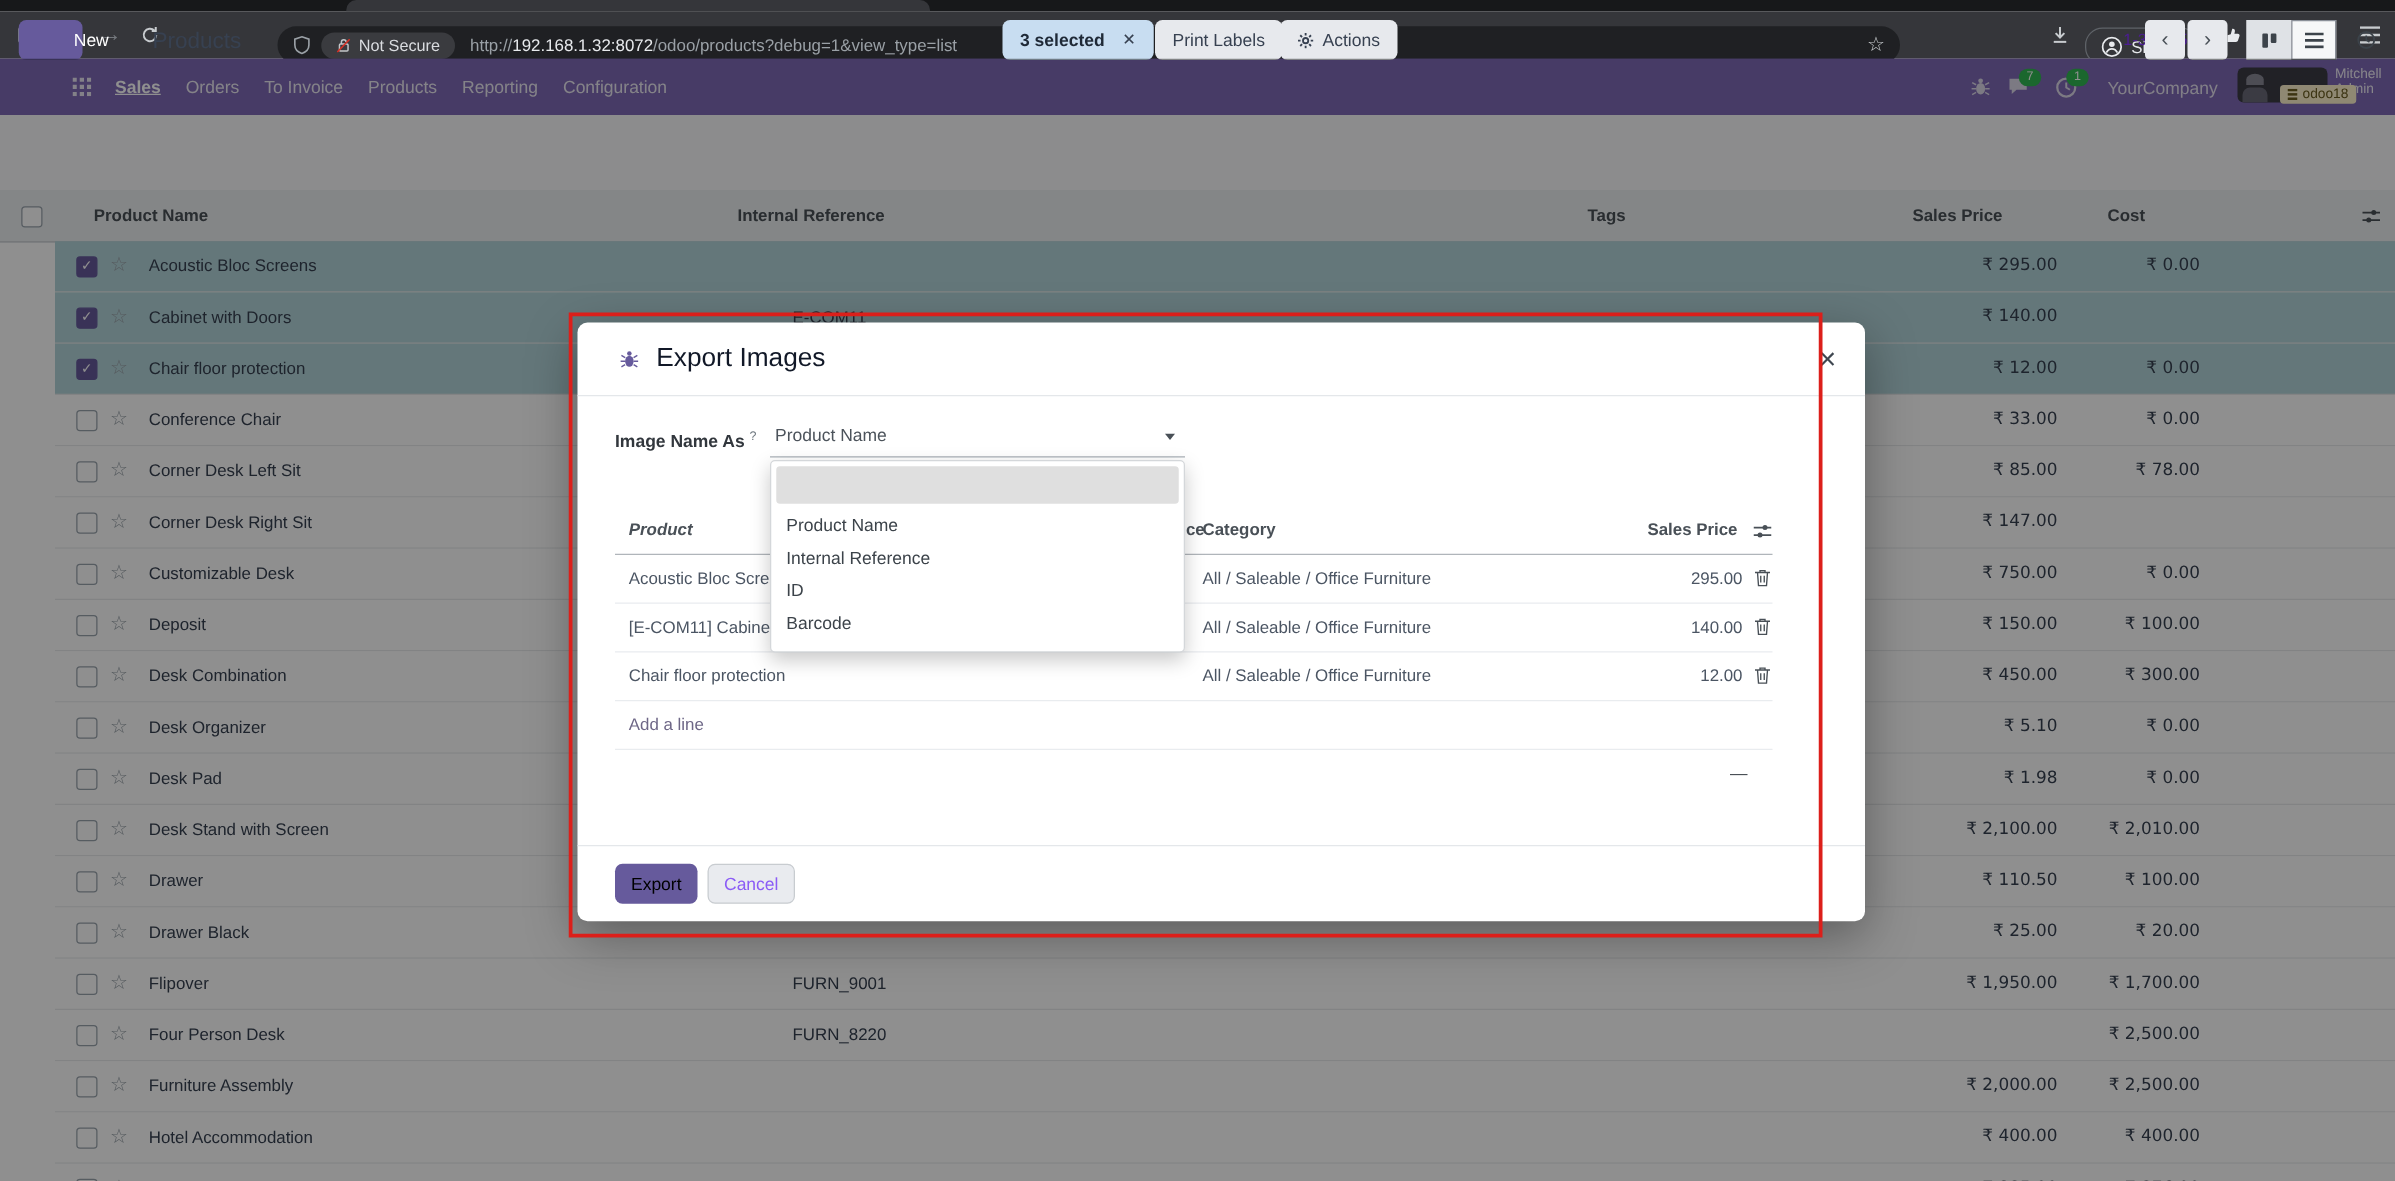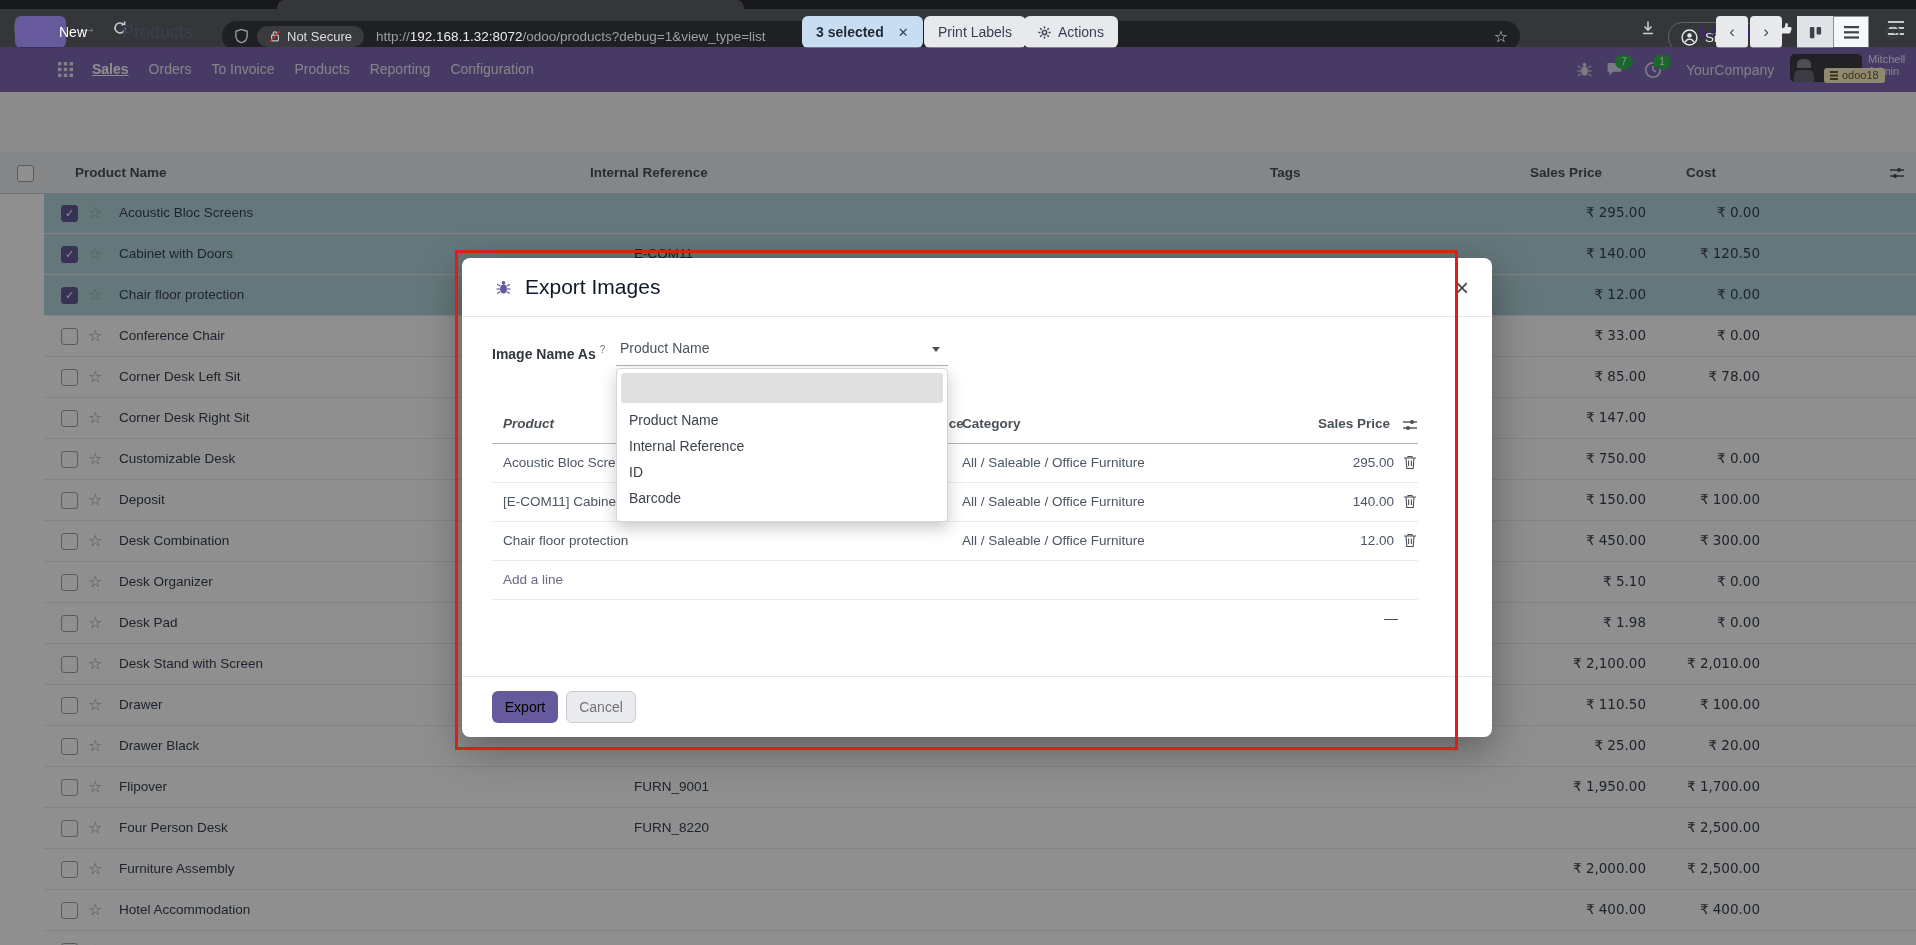--- a/index.html
+++ b/index.html
@@ -83,21 +83,21 @@
   .mc{position:absolute;top:0;line-height:37px;font-size:13.5px;color:#4b5563;white-space:nowrap;}
   .mc-prod{left:11px;}
   .mc-ref{left:354px;}
   .mc-cat{left:470px;}
   .mc-price{right:24px;}
   .mt-trash{position:absolute;right:1px;top:11px;}
   #mt-addline{position:relative;height:38px;border-bottom:1px solid #e9ecef;line-height:37px;padding-left:11px;font-size:13.5px;color:#6d6686;}
   #mt-sum{text-align:right;padding:10px 20px 0 0;font-size:14px;color:#4a5056;}
   #m-footer{position:absolute;left:0;right:0;top:418px;height:61px;border-top:1px solid #e4e7ea;}
   #m-export{position:absolute;left:30px;top:14px;width:66px;height:32px;background:#665a9c;color:#000000;border:none;border-radius:6px;font-size:14px;font-family:inherit;}
-  #m-cancel{position:absolute;left:104px;top:14px;width:70px;height:32px;background:#e9ebef;color:#737373;border:1px solid #c8ccd0;border-radius:6px;font-size:14px;font-family:inherit;}
+  #m-cancel{position:absolute;left:104px;top:14px;width:70px;height:32px;background:#e9ebef;color:#8b5cf6;border:1px solid #c8ccd0;border-radius:6px;font-size:14px;font-family:inherit;}
 
   
   #red-rect{left:455px;top:250px;width:1003px;height:500px;border:3px solid #dc1f1a;box-sizing:border-box;z-index:300;pointer-events:none;}
 </style>
 </head>
 <body>
 
 <div class="abs" id="tabstrip"></div>
 <div class="abs" id="activetab"></div>
 <div class="abs" id="toolbar">
@@ -312,21 +312,20 @@
       <span class="cell c-ref"></span>
       <span class="cell c-price">₹ 295.00</span>
       <span class="cell c-cost">₹ 0.00</span>
     </div>
     <div class="row sel">
       <span class="cb checked"></span>
       <span class="star">☆</span>
       <span class="cell c-name">Cabinet with Doors</span>
       <span class="cell c-ref">E-COM11</span>
       <span class="cell c-price">₹ 140.00</span>
-      <span class="cell c-cost">₹ 120.50</span>
     </div>
     <div class="row sel">
       <span class="cb checked"></span>
       <span class="star">☆</span>
       <span class="cell c-name">Chair floor protection</span>
       <span class="cell c-ref"></span>
       <span class="cell c-price">₹ 12.00</span>
       <span class="cell c-cost">₹ 0.00</span>
     </div>
     <div class="row">

